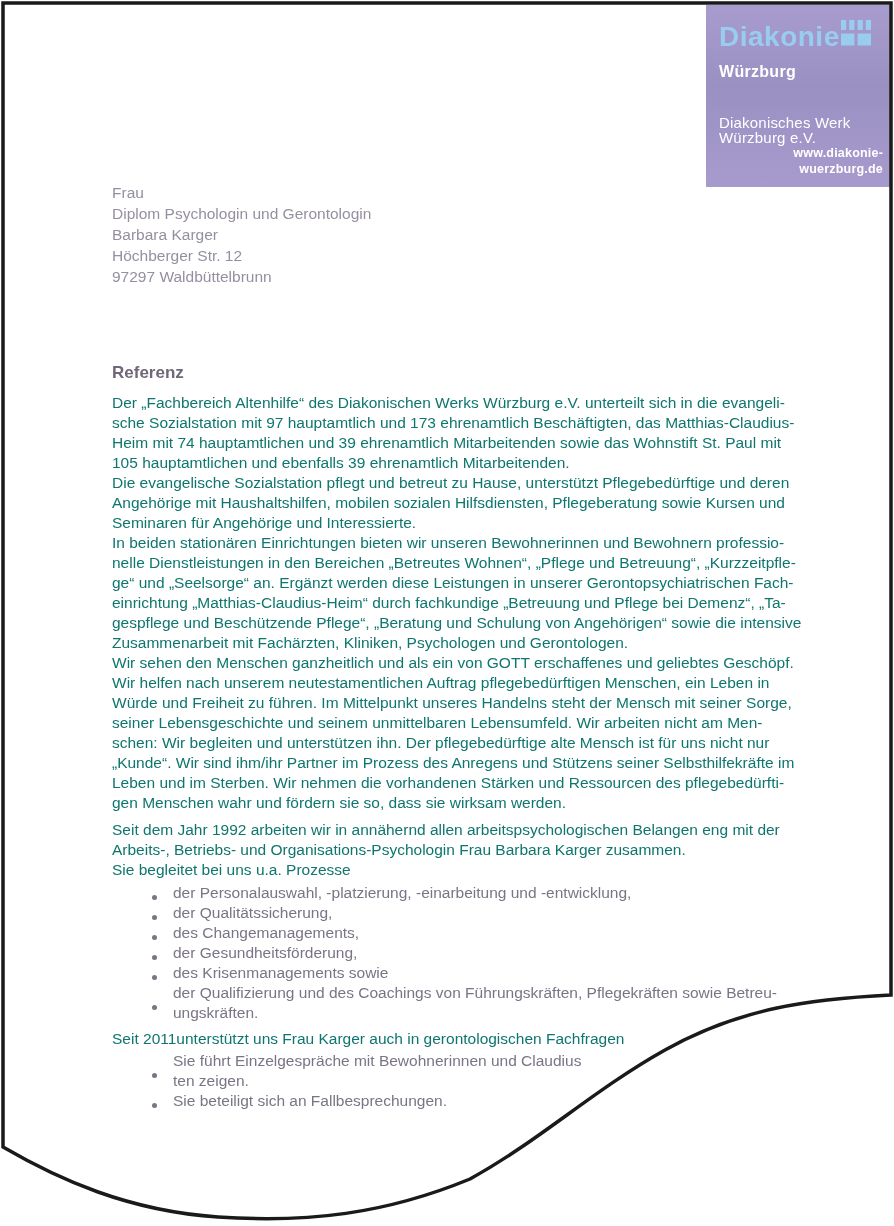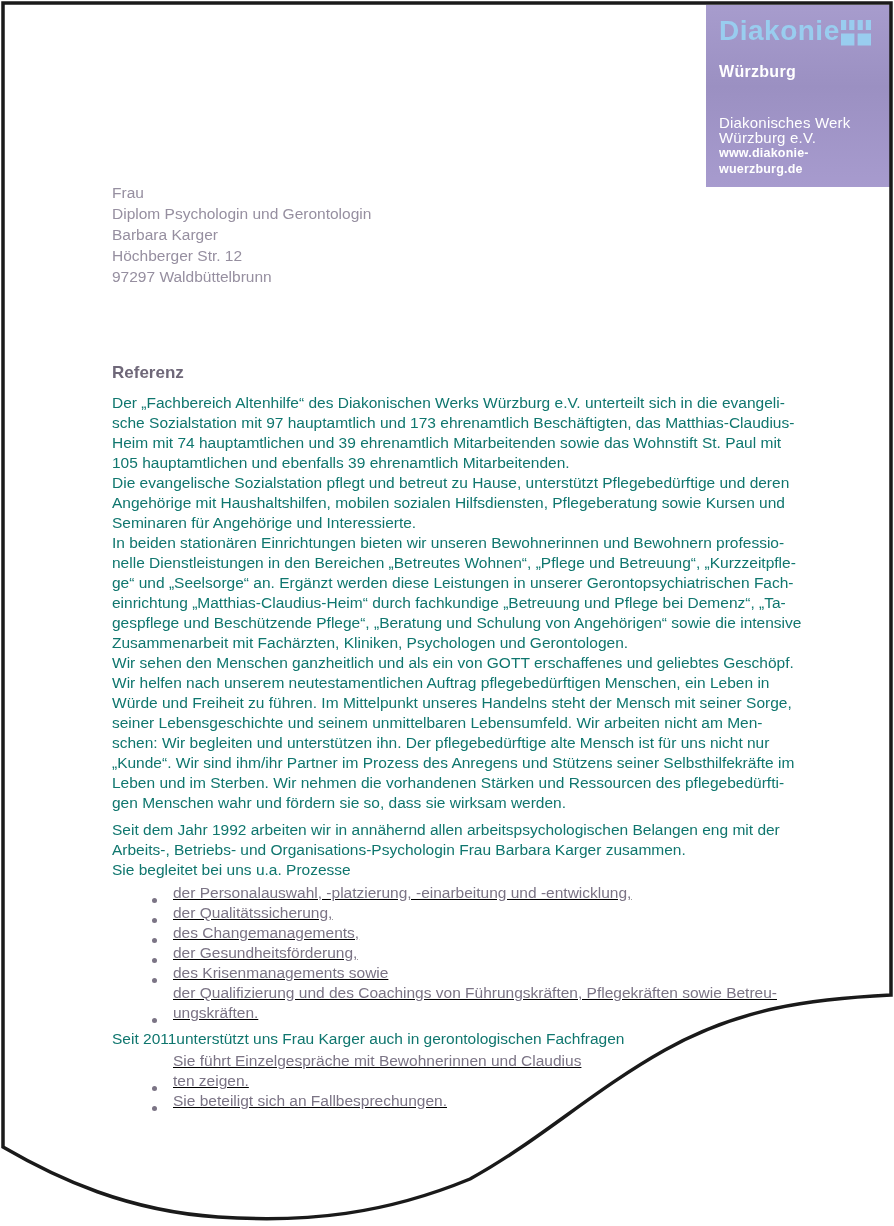--- a/index.html
+++ b/index.html
@@ -9,47 +9,47 @@
     overflow:hidden;
   }
   
   #page-outline{position:absolute;inset:0;z-index:10;pointer-events:none;}
   
   .logo-box{
     position:absolute;left:706px;top:5px;width:185px;height:182px;z-index:3;
     background:linear-gradient(180deg,#a79ccd 0%,#9b90c2 45%,#a79bce 100%);
     box-sizing:border-box;padding:12px 12px 8px 13px;
   }
-  .logo-brand-row{display:flex;align-items:flex-start;}
+  .logo-brand-row{display:flex;align-items:flex-end;}
   .logo-brand{
     color:#99cdef;font-weight:bold;font-size:28px;line-height:28px;letter-spacing:0.5px;
   }
   .logo-city{
     color:#ffffff;font-weight:bold;font-size:16px;line-height:22px;margin-top:10px;letter-spacing:0.3px;
   }
   .logo-bottom{position:absolute;left:13px;right:8px;bottom:10px;}
   .logo-org{color:#ffffff;font-size:15px;line-height:15px;letter-spacing:0.2px;}
-  .logo-url{color:#ffffff;font-weight:bold;font-size:12.5px;line-height:16px;letter-spacing:0.2px;}
+  .logo-url{color:#ffffff;font-weight:bold;font-size:12.5px;line-height:16px;letter-spacing:0.2px;text-align:right;}
   
   .recipient{
     position:absolute;left:112px;top:182px;z-index:2;
     color:#968fa0;font-size:15.5px;line-height:21px;white-space:pre-line;
   }
   .content{position:absolute;left:112px;top:363px;width:775px;z-index:2;}
   .heading{
     color:#6f6879;font-size:17px;font-weight:bold;
     line-height:20px;margin:0 0 10px 0;
   }
   .para{
     color:#0f766e;font-size:15.5px;line-height:20px;white-space:pre-line;margin:0;
   }
   .para1{margin-bottom:7px;}
   .para2{margin-bottom:3px;}
   .bullet-list{margin:0;padding:0;list-style:none;}
-  .bullet-row{display:flex;align-items:flex-end;padding-left:40px;text-decoration:underline;}
+  .bullet-row{display:flex;align-items:center;padding-left:40px;}
   .bullet-dot{
     flex:0 0 5px;width:5px;height:5px;border-radius:50%;background:#7b7485;
     margin-top:8px;
   }
   .bullet-text{
     margin-left:16px;color:#7b7485;font-size:15.5px;line-height:20px;white-space:pre-line;
   }
   .para3{margin-top:6px;margin-bottom:2px;}
 </style>
 </head>

